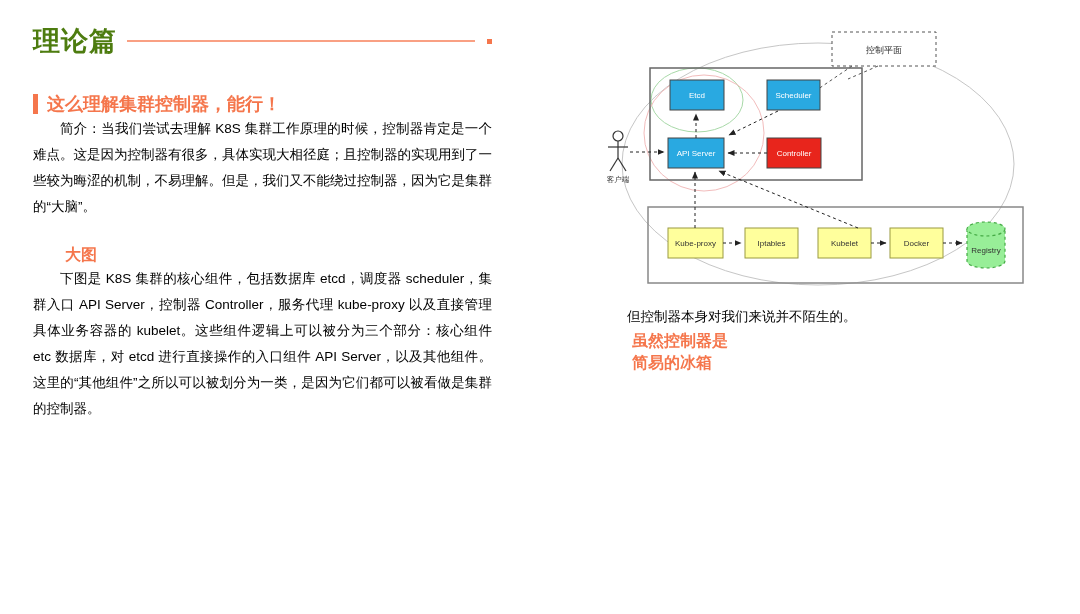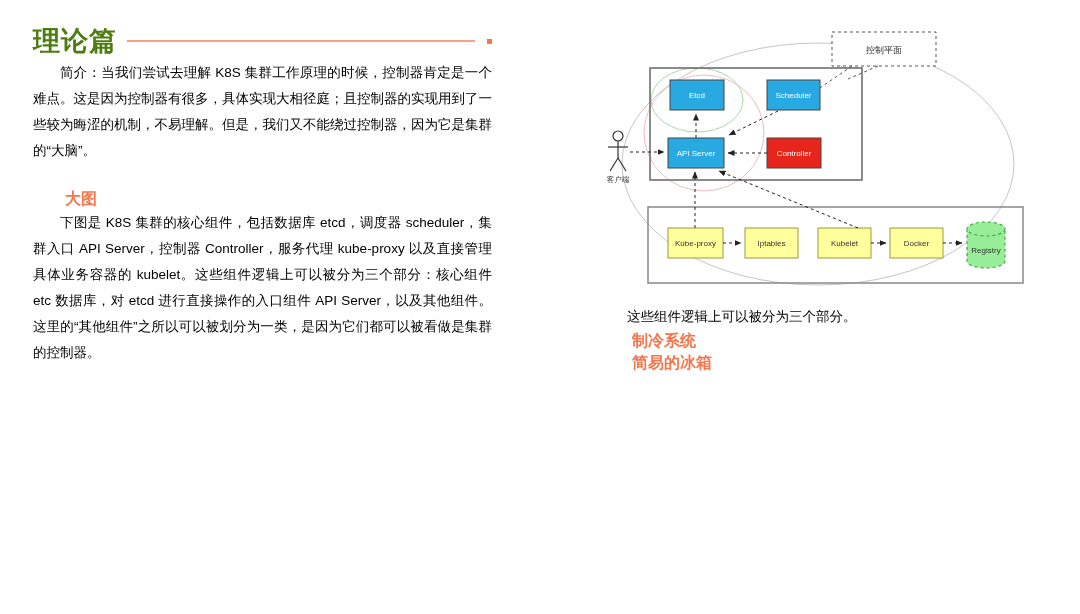--- a/index.html
+++ b/index.html
@@ -49,20 +49,24 @@
 <body>
 
 <div class="col left-col">
 
   <div class="title-row">
     <h1 class="page-title">理论篇</h1>
     <div class="title-line"></div>
     <div class="title-dot"></div>
   </div>
 
+  <div class="article-heading">
+    <div class="heading-bar"></div>
+    <h2>这么理解集群控制器，能行！</h2>
+  </div>
 
   <p class="body p1">简介：当我们尝试去理解 K8S 集群工作原理的时候，控制器肯定是一个难点。这是因为控制器有很多，具体实现大相径庭；且控制器的实现用到了一些较为晦涩的机制，不易理解。但是，我们又不能绕过控制器，因为它是集群的“大脑”。</p>
 
 
   <h3 class="sub">大图</h3>
 
   <p class="body p3">下图是 K8S 集群的核心组件，包括数据库 etcd，调度器 scheduler，集群入口 API Server，控制器 Controller，服务代理 kube-proxy 以及直接管理具体业务容器的 kubelet。这些组件逻辑上可以被分为三个部分：核心组件 etc 数据库，对 etcd 进行直接操作的入口组件 API Server，以及其他组件。这里的“其他组件”之所以可以被划分为一类，是因为它们都可以被看做是集群的控制器。</p>
 
 </div>
 
@@ -147,19 +151,19 @@
         <path d="M167,145 L128,145" marker-end="url(#arr)"></path>
         <path d="M95,220 L95,164" marker-end="url(#arr)"></path>
         <path d="M258,220 L119,163" marker-end="url(#arr)"></path>
         <path d="M123,235 L141,235" marker-end="url(#arr)"></path>
         <path d="M271,235 L286,235" marker-end="url(#arr)"></path>
         <path d="M343,235 L362,235" marker-end="url(#arr)"></path>
       </g>
     </svg>
   </div>
 
-  <p class="body lead">这些组件逻辑上可以被分为三个部分。</p>
+  <p class="body lead">但控制器本身对我们来说并不陌生的。</p>
 
-  <h3 class="sub sec-heading">制冷系统</h3>
+  <h3 class="sub sec-heading">虽然控制器是</h3>
 
   <h3 class="sub sec-heading">简易的冰箱</h3>
 
 </div>
 
 </body></html>

